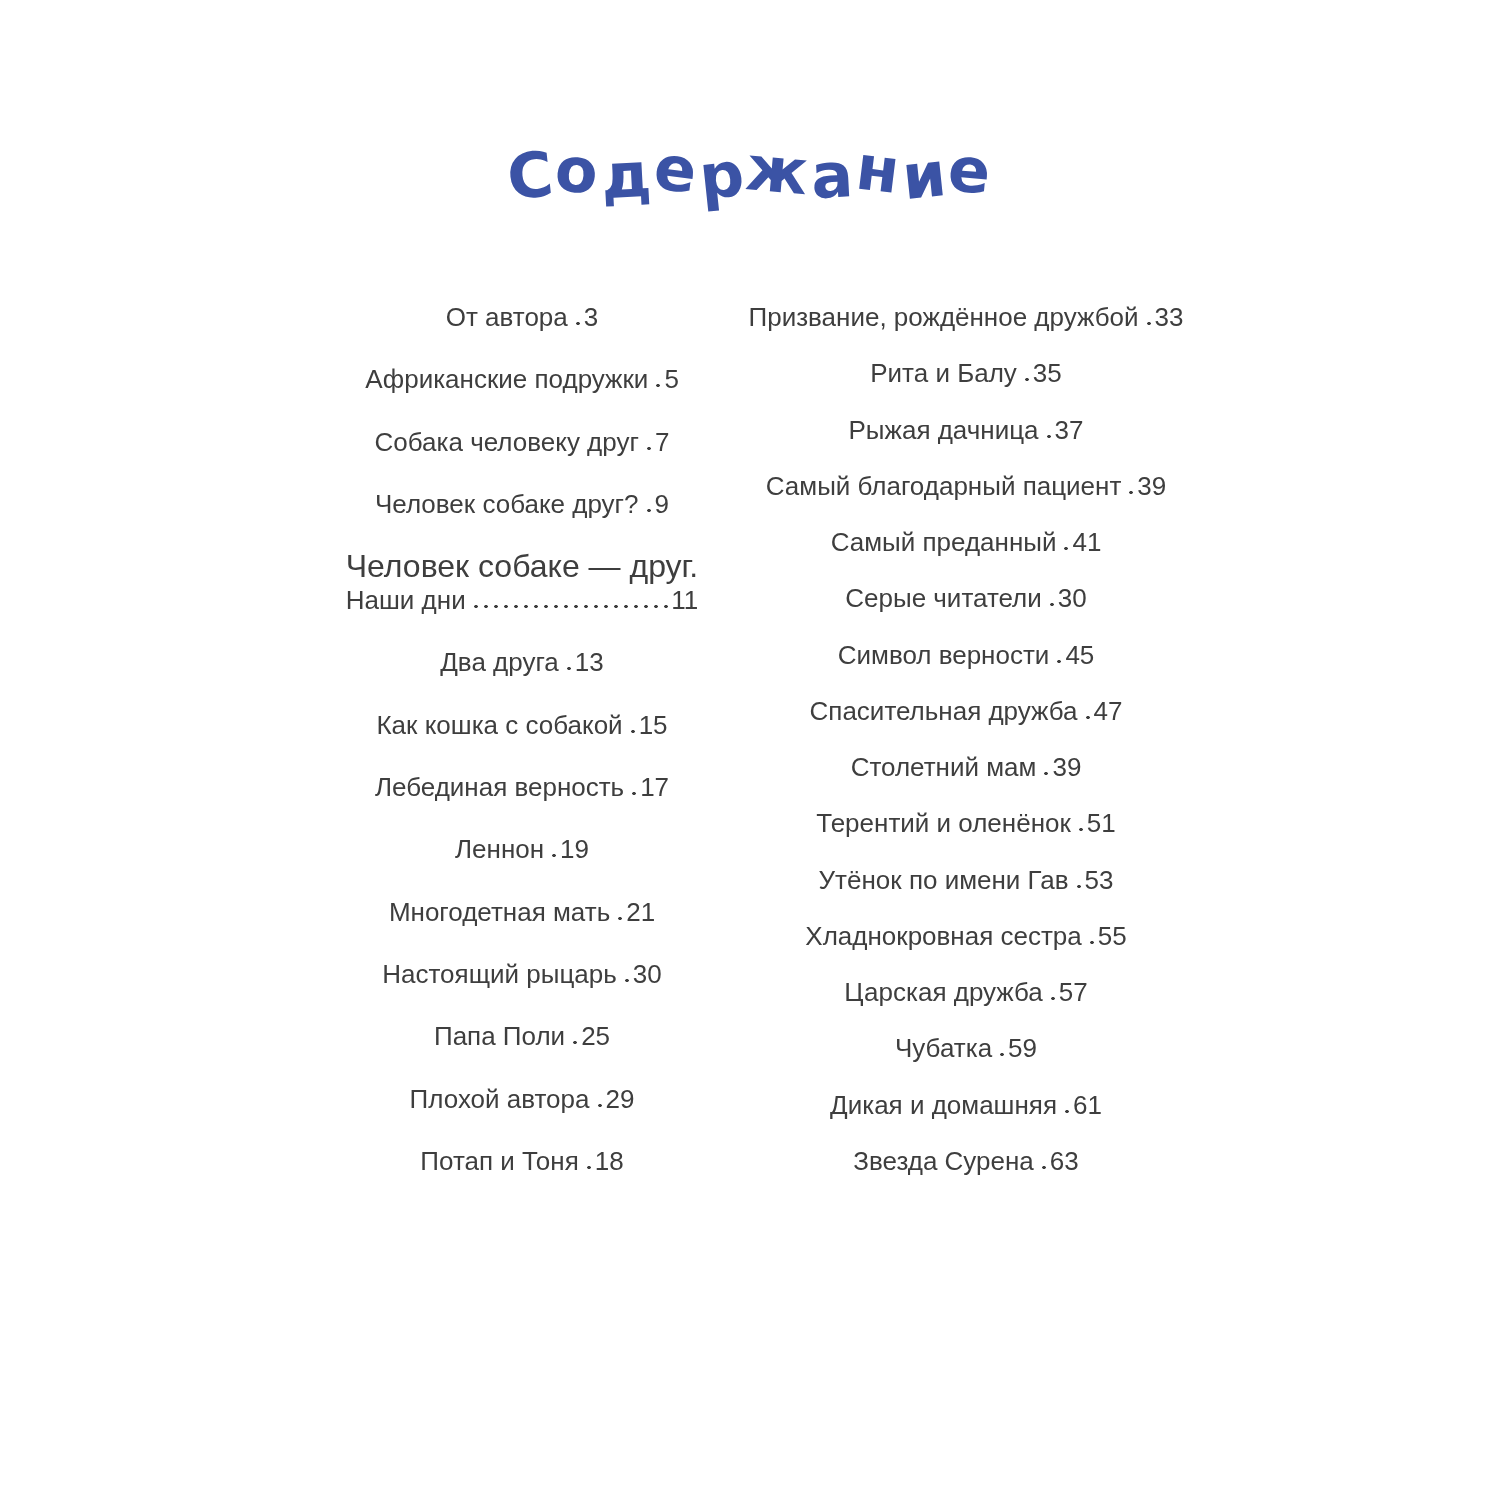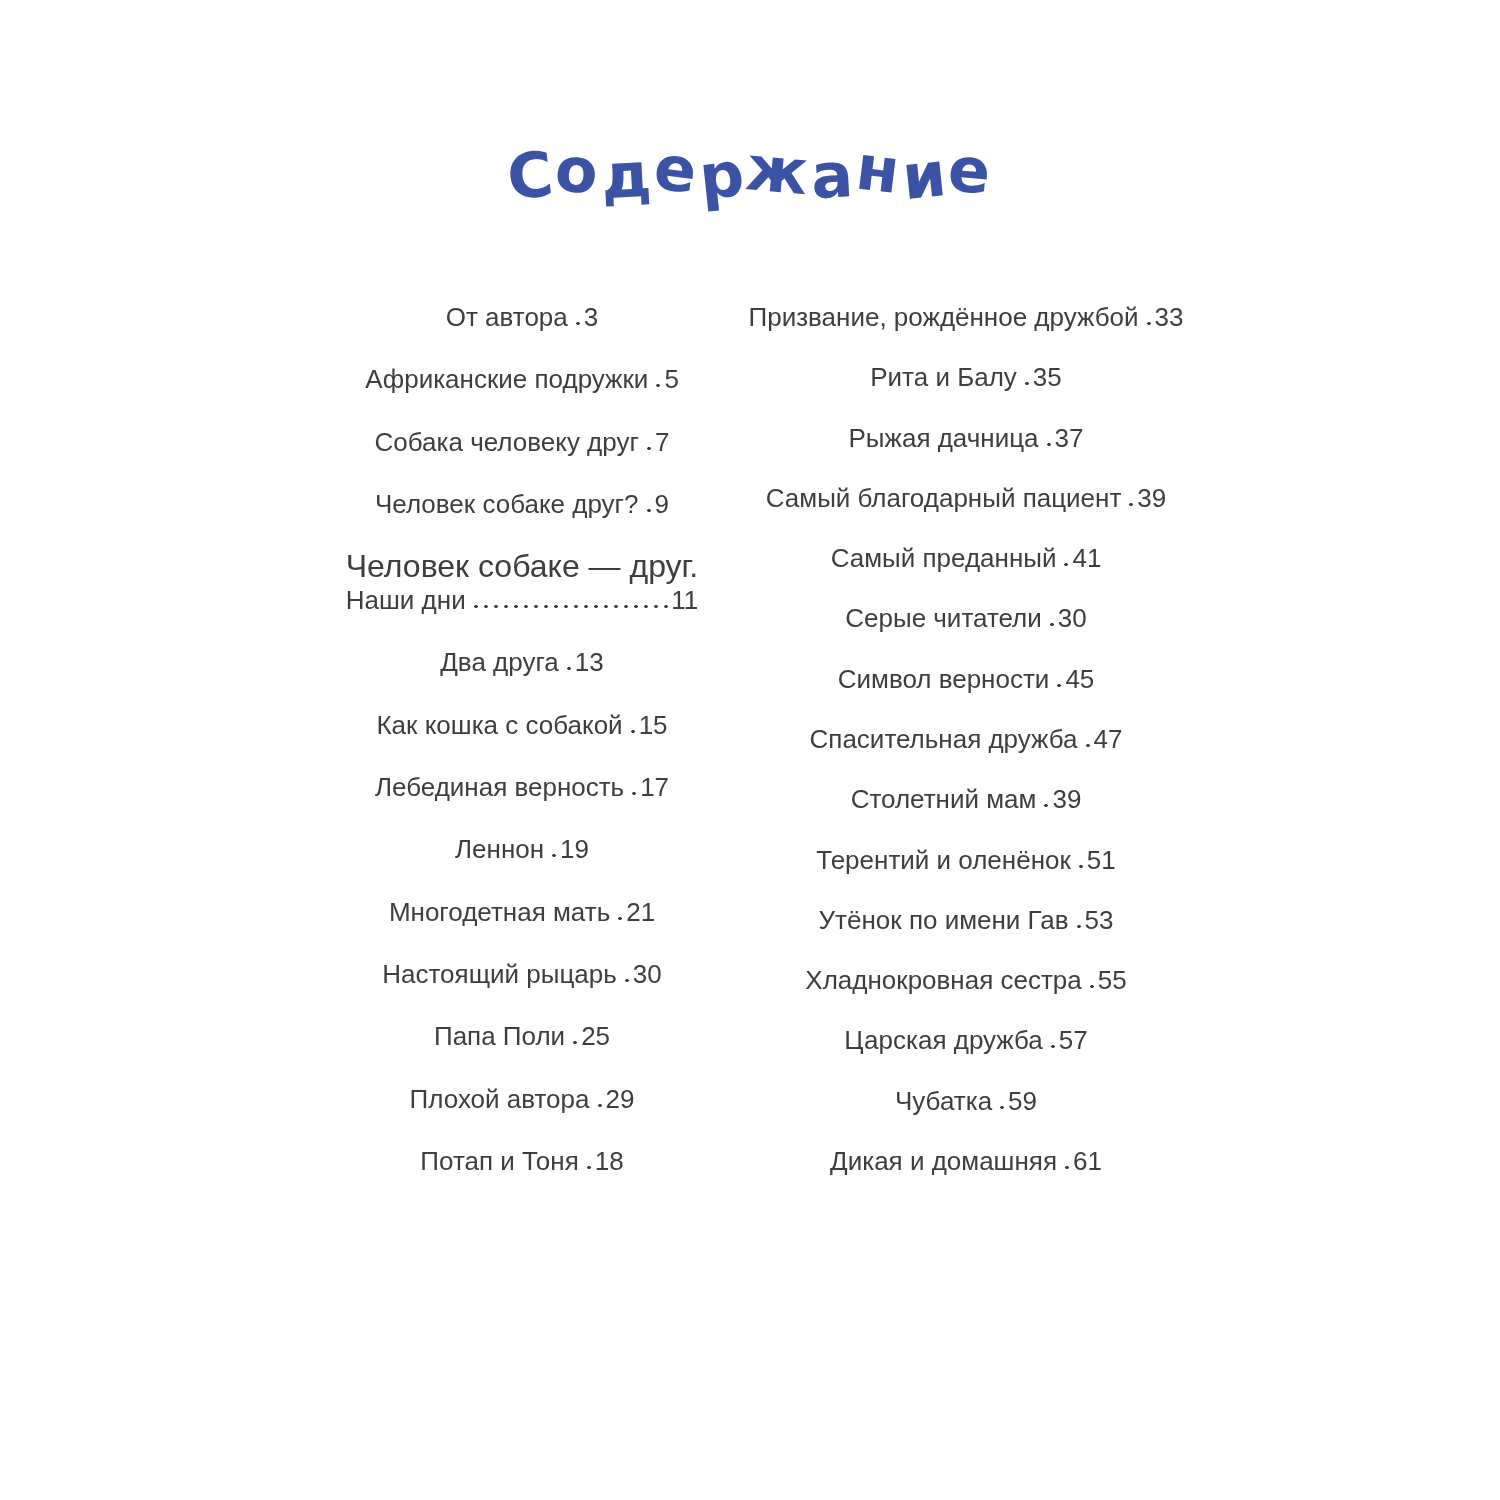--- a/index.html
+++ b/index.html
@@ -208,16 +208,21 @@
       <div class="toc-row">
         <span class="t">Чубатка</span>
         <span class="dots"></span>
         <span class="p">59</span>
       </div>
       <div class="toc-row">
         <span class="t">Дикая и домашняя</span>
         <span class="dots"></span>
         <span class="p">61</span>
       </div>
+      <div class="toc-row">
+        <span class="t">Звезда Сурена</span>
+        <span class="dots"></span>
+        <span class="p">63</span>
+      </div>
     </div>
 
   </div>
 </div>
 
 </body></html>

